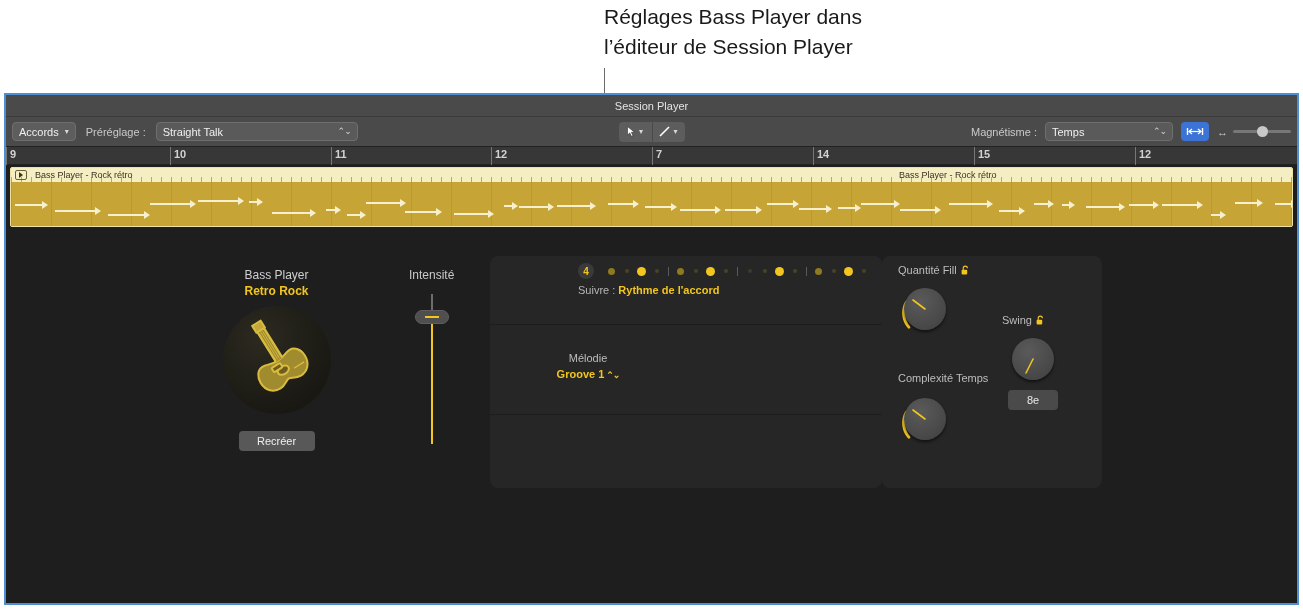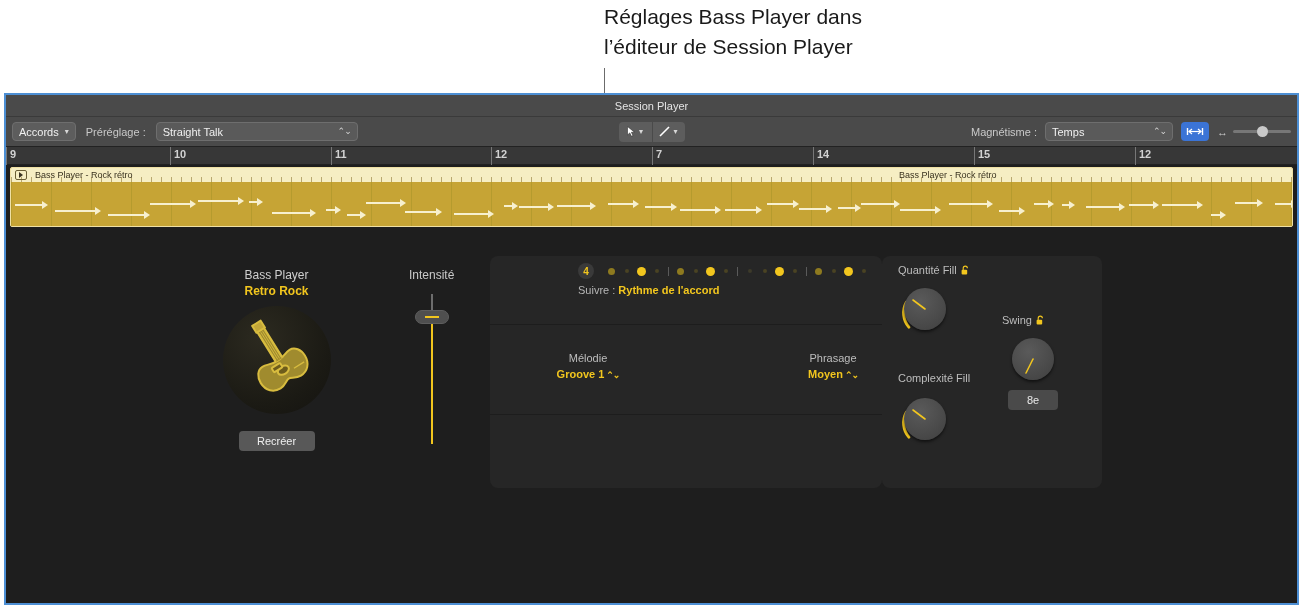--- a/index.html
+++ b/index.html
@@ -671,26 +671,20 @@
           </div>
         </div>
 
         <div class="cp-sec2">
           <div class="param" style="left:38px; width:120px;">
             <div class="param-label">Mélodie</div>
             <div class="param-value">
               <span>Groove 1</span><span class="chev-updown">⌃⌄</span>
             </div>
           </div>
-          <div class="param" style="left:250px; width:186px;">
-            <div class="param-label">Phrasage</div>
-            <div class="param-value">
-              <span>Moyen</span><span class="chev-updown">⌃⌄</span>
-            </div>
-          </div>
         </div>
 
 
       </div>
 
       <div class="right-panel">
 
         <div class="knob-label" style="left:16px; top:8px;">
           <span>Quantité Fill</span>
           <svg class="lock" width="9" height="10" viewBox="0 0 9 10">
@@ -702,21 +696,21 @@
           <svg width="58" height="58" viewBox="0 0 58 58">
             <path d="M 12.9 45.1 A 22 22 0 0 1 10.4 20.2" fill="none" stroke="#f2c61e" stroke-width="3" stroke-linecap="round"></path>
           </svg>
           <div class="base"></div>
           <svg width="58" height="58" viewBox="0 0 58 58">
             <line x1="29" y1="27" x2="17" y2="18" stroke="#f2c61e" stroke-width="1.6" stroke-linecap="round"></line>
           </svg>
         </div>
 
         <div class="knob-label" style="left:16px; top:116px;">
-          <span>Complexité Fill</span>
+          <span>Complexité Temps</span>
         </div>
         <div class="knob" style="left:14px; top:136px;">
           <svg width="58" height="58" viewBox="0 0 58 58">
             <path d="M 12.9 45.1 A 22 22 0 0 1 10.4 20.2" fill="none" stroke="#f2c61e" stroke-width="3" stroke-linecap="round"></path>
           </svg>
           <div class="base"></div>
           <svg width="58" height="58" viewBox="0 0 58 58">
             <line x1="29" y1="27" x2="17" y2="18" stroke="#f2c61e" stroke-width="1.6" stroke-linecap="round"></line>
           </svg>
         </div>

